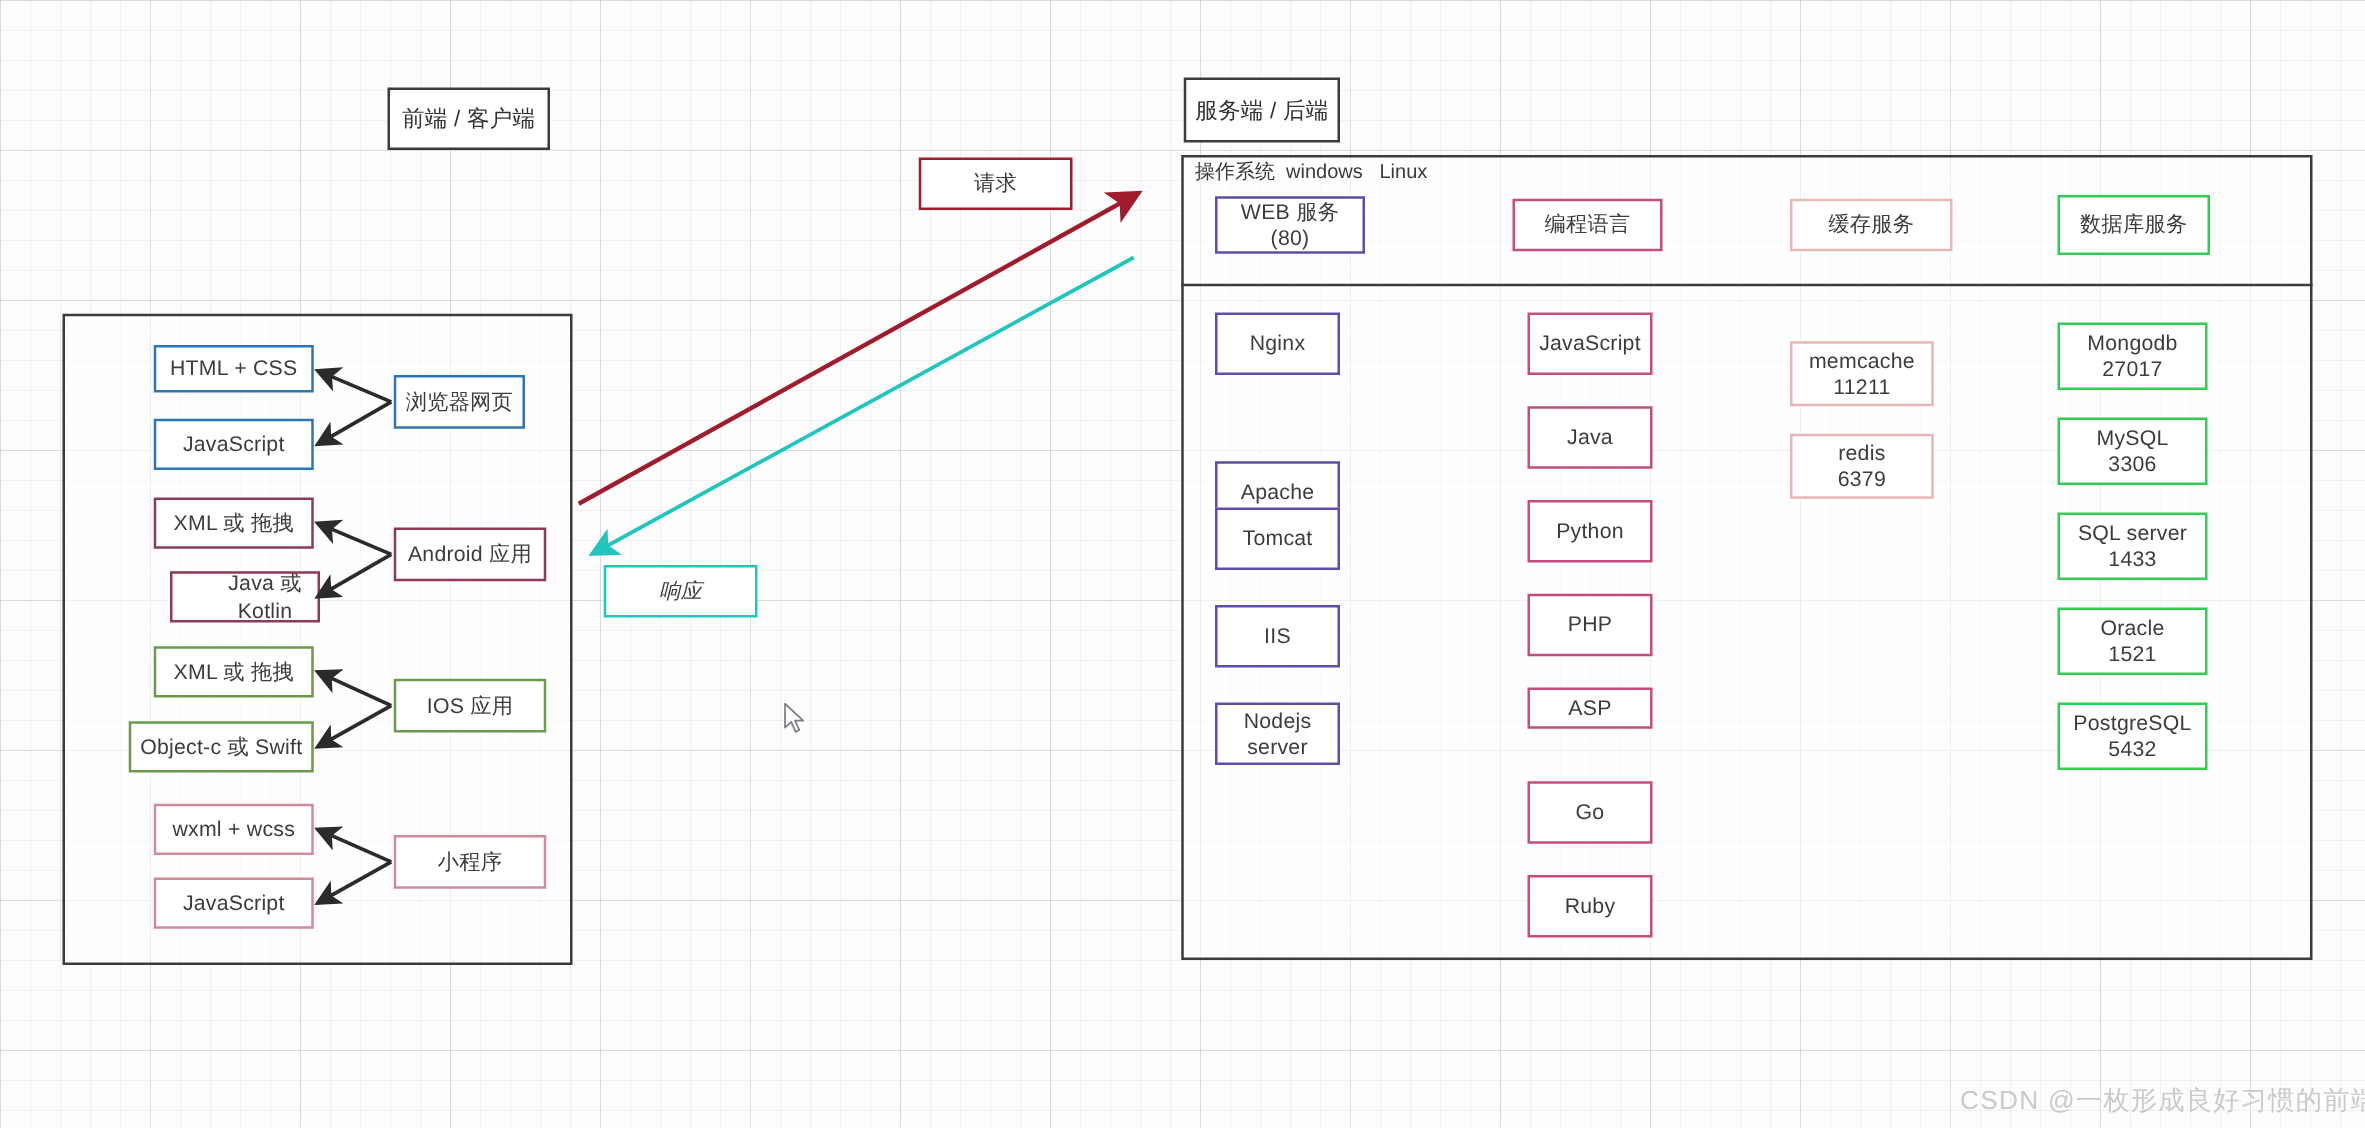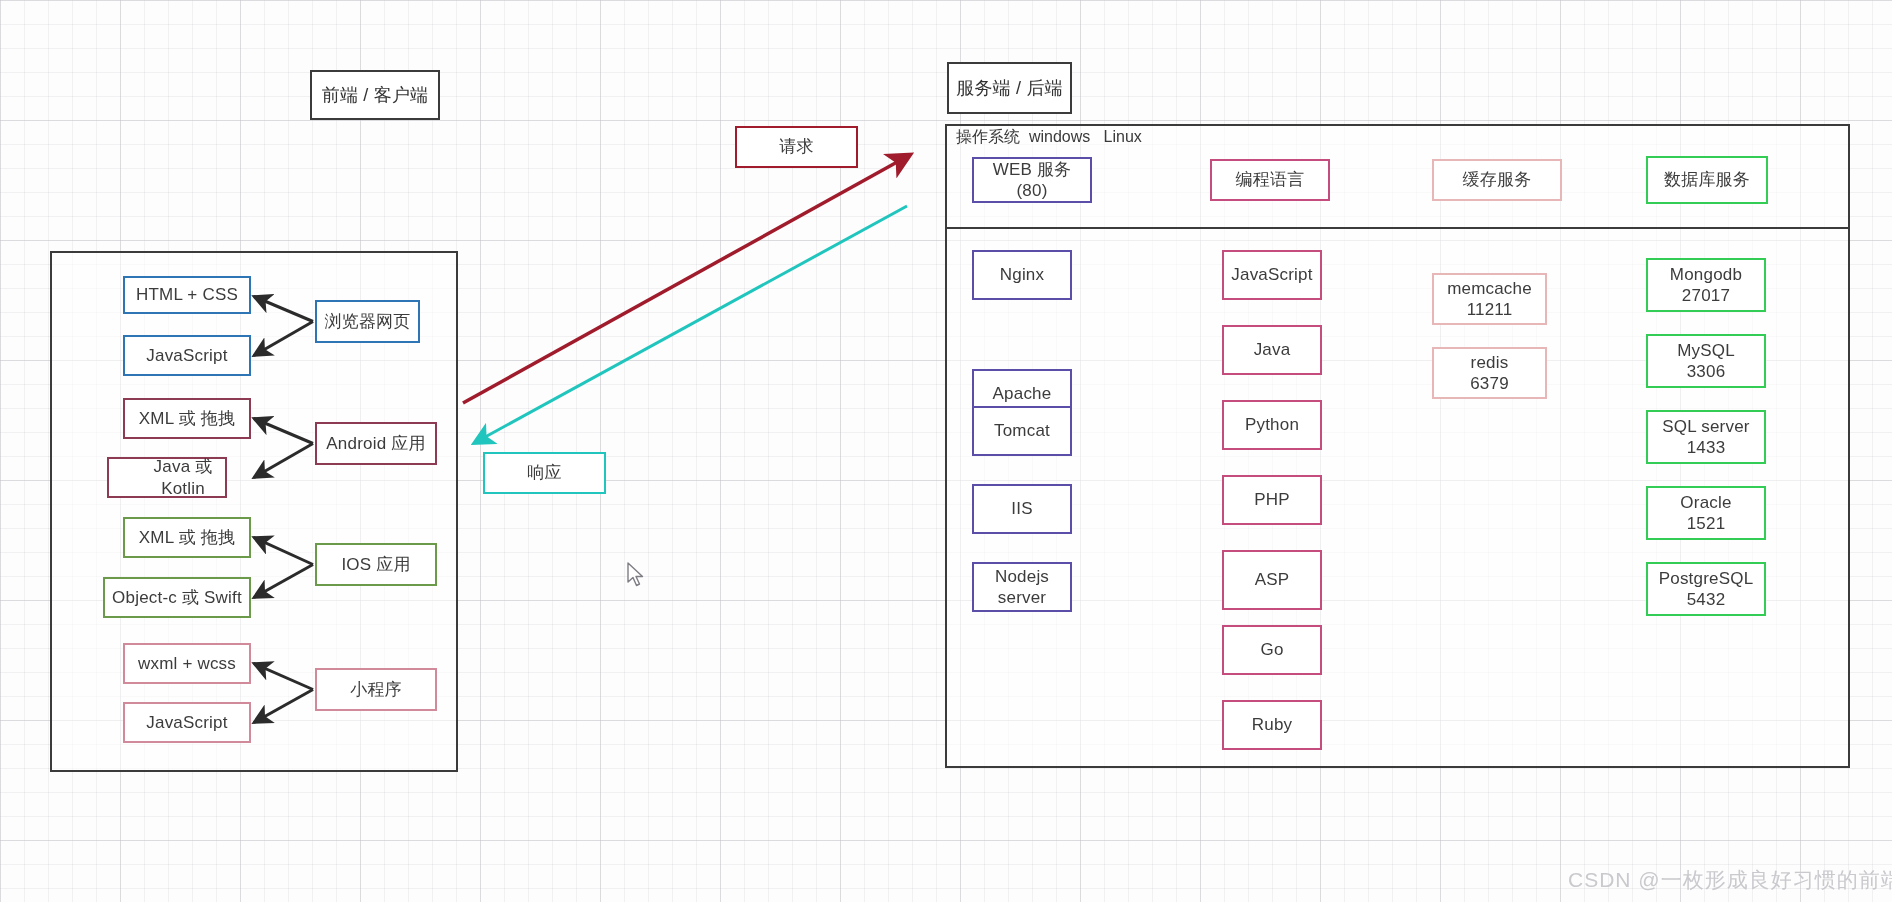--- a/index.html
+++ b/index.html
@@ -83,21 +83,21 @@
     <span>服务端 / 后端</span>
   </div>
 
   <div class="panel" style="left:50px; top:251px; width:408px; height:521px;"></div>
 
   <div id="client-boxes">
       <div class="box" style="left: 123px; top: 276px; width: 128px; height: 38px; border: 2px solid rgb(46, 117, 182);"><span>HTML + CSS</span></div>
       <div class="box" style="left: 123px; top: 335px; width: 128px; height: 41px; border: 2px solid rgb(46, 117, 182);"><span>JavaScript</span></div>
       <div class="box" style="left: 315px; top: 300px; width: 105px; height: 43px; border: 2px solid rgb(46, 117, 182);"><span>浏览器网页</span></div>
       <div class="box" style="left: 123px; top: 398px; width: 128px; height: 41px; border: 2px solid rgb(140, 59, 82);"><span>XML 或 拖拽</span></div>
-      <div class="box" style="left: 107px; top: 457px; width: 120px; height: 41px; border: 2px solid rgb(140, 59, 82); padding-left: 32px;"><span>Java 或 Kotlin</span></div>
+      <div class="box" style="left: 136px; top: 457px; width: 120px; height: 41px; border: 2px solid rgb(140, 59, 82); padding-left: 32px;"><span>Java 或 Kotlin</span></div>
       <div class="box" style="left: 315px; top: 422px; width: 122px; height: 43px; border: 2px solid rgb(140, 59, 82);"><span>Android 应用</span></div>
       <div class="box" style="left: 123px; top: 517px; width: 128px; height: 41px; border: 2px solid rgb(106, 154, 74);"><span>XML 或 拖拽</span></div>
       <div class="box" style="left: 103px; top: 577px; width: 148px; height: 41px; border: 2px solid rgb(106, 154, 74);"><span>Object-c 或 Swift</span></div>
       <div class="box" style="left: 315px; top: 543px; width: 122px; height: 43px; border: 2px solid rgb(106, 154, 74);"><span>IOS 应用</span></div>
       <div class="box" style="left: 123px; top: 643px; width: 128px; height: 41px; border: 2px solid rgb(208, 138, 154);"><span>wxml + wcss</span></div>
       <div class="box" style="left: 123px; top: 702px; width: 128px; height: 41px; border: 2px solid rgb(208, 138, 154);"><span>JavaScript</span></div>
       <div class="box" style="left: 315px; top: 668px; width: 122px; height: 43px; border: 2px solid rgb(208, 138, 154);"><span>小程序</span></div>
     </div>
 
   <div class="panel" style="left:945px; top:124px; width:905px; height:644px;"></div>
@@ -113,21 +113,21 @@
       <div class="box" style="left: 972px; top: 328px; width: 100px; height: 50px; border: 2px solid rgb(91, 78, 168); margin-top: 41px;"><span>Apache</span></div>
       <div class="box" style="left: 972px; top: 406px; width: 100px; height: 50px; border: 2px solid rgb(91, 78, 168); justify-content: center;"><span>Tomcat</span></div>
       <div class="box" style="left: 972px; top: 484px; width: 100px; height: 50px; border: 2px solid rgb(91, 78, 168);"><span>IIS</span></div>
       <div class="box" style="left: 972px; top: 562px; width: 100px; height: 50px; border: 2px solid rgb(91, 78, 168);"><span>Nodejs
 server</span></div>
       <div class="box" style="left: 1210px; top: 159px; width: 120px; height: 42px; border: 2px solid rgb(196, 77, 125);"><span>编程语言</span></div>
       <div class="box" style="left: 1222px; top: 250px; width: 100px; height: 50px; border: 2px solid rgb(196, 77, 125);"><span>JavaScript</span></div>
       <div class="box" style="left: 1222px; top: 325px; width: 100px; height: 50px; border: 2px solid rgb(196, 77, 125);"><span>Java</span></div>
       <div class="box" style="left: 1222px; top: 400px; width: 100px; height: 50px; border: 2px solid rgb(196, 77, 125);"><span>Python</span></div>
       <div class="box" style="left: 1222px; top: 475px; width: 100px; height: 50px; border: 2px solid rgb(196, 77, 125);"><span>PHP</span></div>
-      <div class="box" style="left: 1222px; top: 550px; width: 100px; height: 60px; border: 2px solid rgb(196, 77, 125);"><span>ASP</span></div>
+      <div class="box" style="left: 1222px; top: 550px; width: 100px; height: 33px; border: 2px solid rgb(196, 77, 125);"><span>ASP</span></div>
       <div class="box" style="left: 1222px; top: 625px; width: 100px; height: 50px; border: 2px solid rgb(196, 77, 125);"><span>Go</span></div>
       <div class="box" style="left: 1222px; top: 700px; width: 100px; height: 50px; border: 2px solid rgb(196, 77, 125);"><span>Ruby</span></div>
       <div class="box" style="left: 1432px; top: 159px; width: 130px; height: 42px; border: 2px solid rgb(231, 183, 183);"><span>缓存服务</span></div>
       <div class="box" style="left: 1432px; top: 273px; width: 115px; height: 52px; border: 2px solid rgb(231, 183, 183);"><span>memcache
 11211</span></div>
       <div class="box" style="left: 1432px; top: 347px; width: 115px; height: 52px; border: 2px solid rgb(231, 183, 183);"><span>redis
 6379</span></div>
       <div class="box" style="left: 1646px; top: 156px; width: 122px; height: 48px; border: 2px solid rgb(51, 204, 85);"><span>数据库服务</span></div>
       <div class="box" style="left: 1646px; top: 258px; width: 120px; height: 54px; border: 2px solid rgb(51, 204, 85);"><span>Mongodb
 27017</span></div>
@@ -138,21 +138,21 @@
       <div class="box" style="left: 1646px; top: 486px; width: 120px; height: 54px; border: 2px solid rgb(51, 204, 85);"><span>Oracle
 1521</span></div>
       <div class="box" style="left: 1646px; top: 562px; width: 120px; height: 54px; border: 2px solid rgb(51, 204, 85);"><span>PostgreSQL
 5432</span></div>
     </div>
 
   <div class="box" style="left:735px; top:126px; width:123px; height:42px; border:2px solid #a01c2c;">
     <span>请求</span>
   </div>
 
-  <div class="box" style="left:483px; top:452px; width:123px; height:42px; border:2px solid #20c5bd;">
+  <div class="box" style="left:483px; top:452px; width:123px; height:42px; border:2px solid #20c5bd;font-style:italic;">
     <span>响应</span>
   </div>
 
   <svg class="overlay">
     <defs>
       <marker id="redhead" markerWidth="8" markerHeight="8" refX="6" refY="4" orient="auto" markerUnits="strokeWidth">
         <path d="M0,0 L8,4 L0,8 L2,4 Z" fill="#a01c2c"></path>
       </marker>
       <marker id="tealhead" markerWidth="8" markerHeight="8" refX="6" refY="4" orient="auto" markerUnits="strokeWidth">
         <path d="M0,0 L8,4 L0,8 L2,4 Z" fill="#20c5bd"></path>

